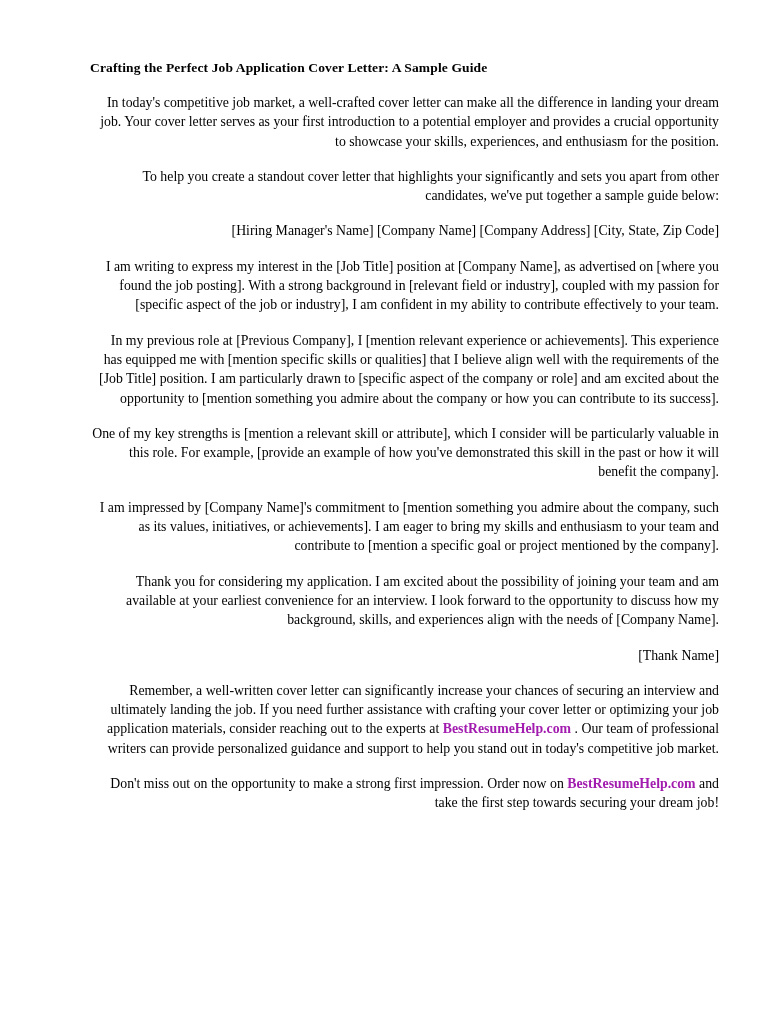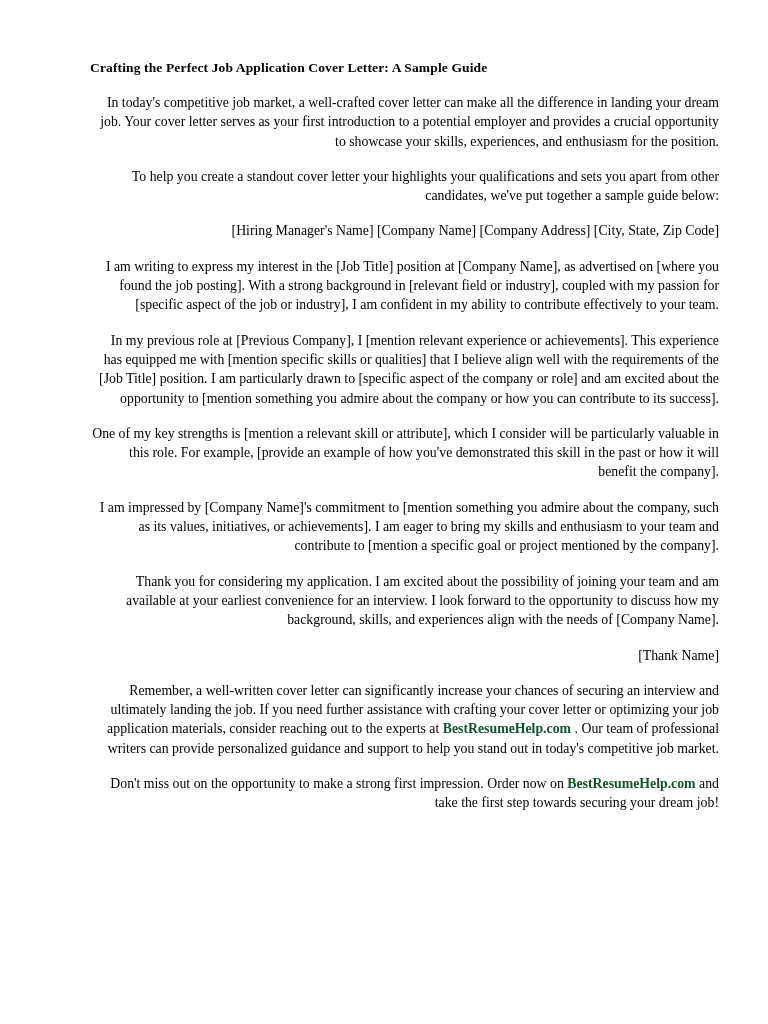--- a/index.html
+++ b/index.html
@@ -38,37 +38,37 @@
   .para {
     font-size: 13.8px;
     line-height: 19.3px;
     margin: 0 0 16px 0;
     text-align: right;
   }
   .para:last-child {
     margin-bottom: 0;
   }
   .link {
-    color: #14532d;
+    color: #a21caf;
     font-weight: bold;
     text-decoration: none;
     margin-top: 8px;
   }
 </style>
 </head>
 <body>
 
 <div class="page">
   <div class="content">
 
     <h1 class="doc-title">Crafting the Perfect Job Application Cover Letter: A Sample Guide</h1>
 
     <p class="para">In today's competitive job market, a well-crafted cover letter can make all the difference in landing your dream job. Your cover letter serves as your first introduction to a potential employer and provides a crucial opportunity to showcase your skills, experiences, and enthusiasm for the position.</p>
 
-    <p class="para">To help you create a standout cover letter your highlights your qualifications and sets you apart from other candidates, we've put together a sample guide below:</p>
+    <p class="para">To help you create a standout cover letter that highlights your significantly and sets you apart from other candidates, we've put together a sample guide below:</p>
 
 
     <p class="para">[Hiring Manager's Name] [Company Name] [Company Address] [City, State, Zip Code]</p>
 
 
     <p class="para">I am writing to express my interest in the [Job Title] position at [Company Name], as advertised on [where you found the job posting]. With a strong background in [relevant field or industry], coupled with my passion for [specific aspect of the job or industry], I am confident in my ability to contribute effectively to your team.</p>
 
     <p class="para">In my previous role at [Previous Company], I [mention relevant experience or achievements]. This experience has equipped me with [mention specific skills or qualities] that I believe align well with the requirements of the [Job Title] position. I am particularly drawn to [specific aspect of the company or role] and am excited about the opportunity to [mention something you admire about the company or how you can contribute to its success].</p>
 
     <p class="para">One of my key strengths is [mention a relevant skill or attribute], which I consider will be particularly valuable in this role. For example, [provide an example of how you've demonstrated this skill in the past or how it will benefit the company].</p>

